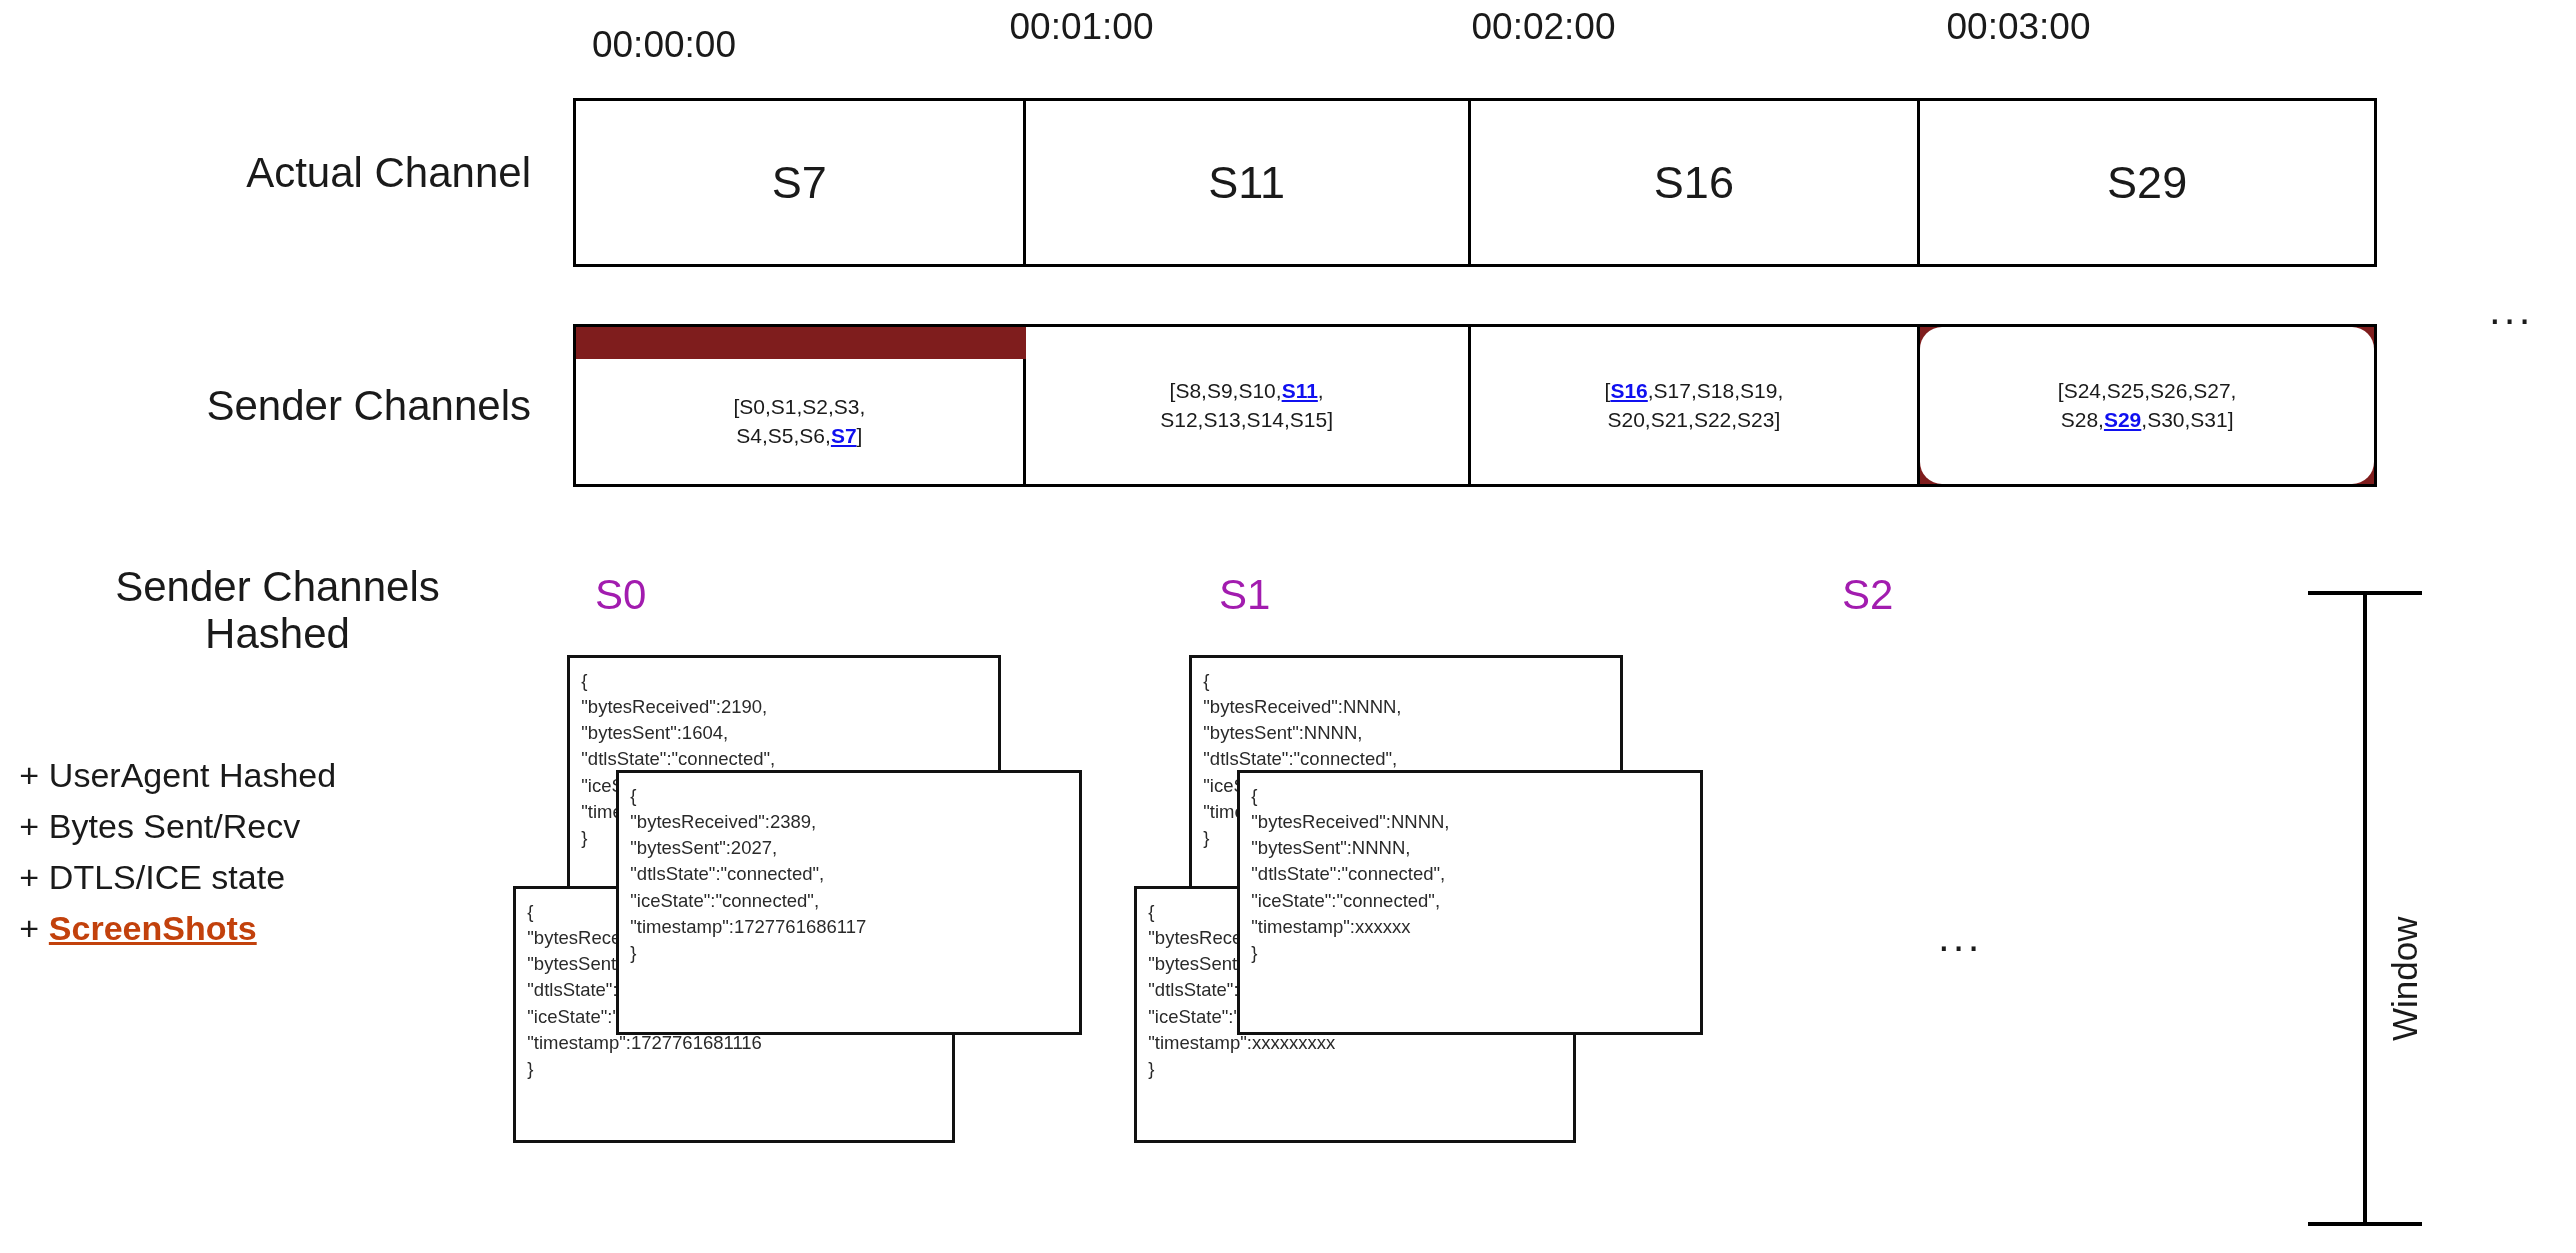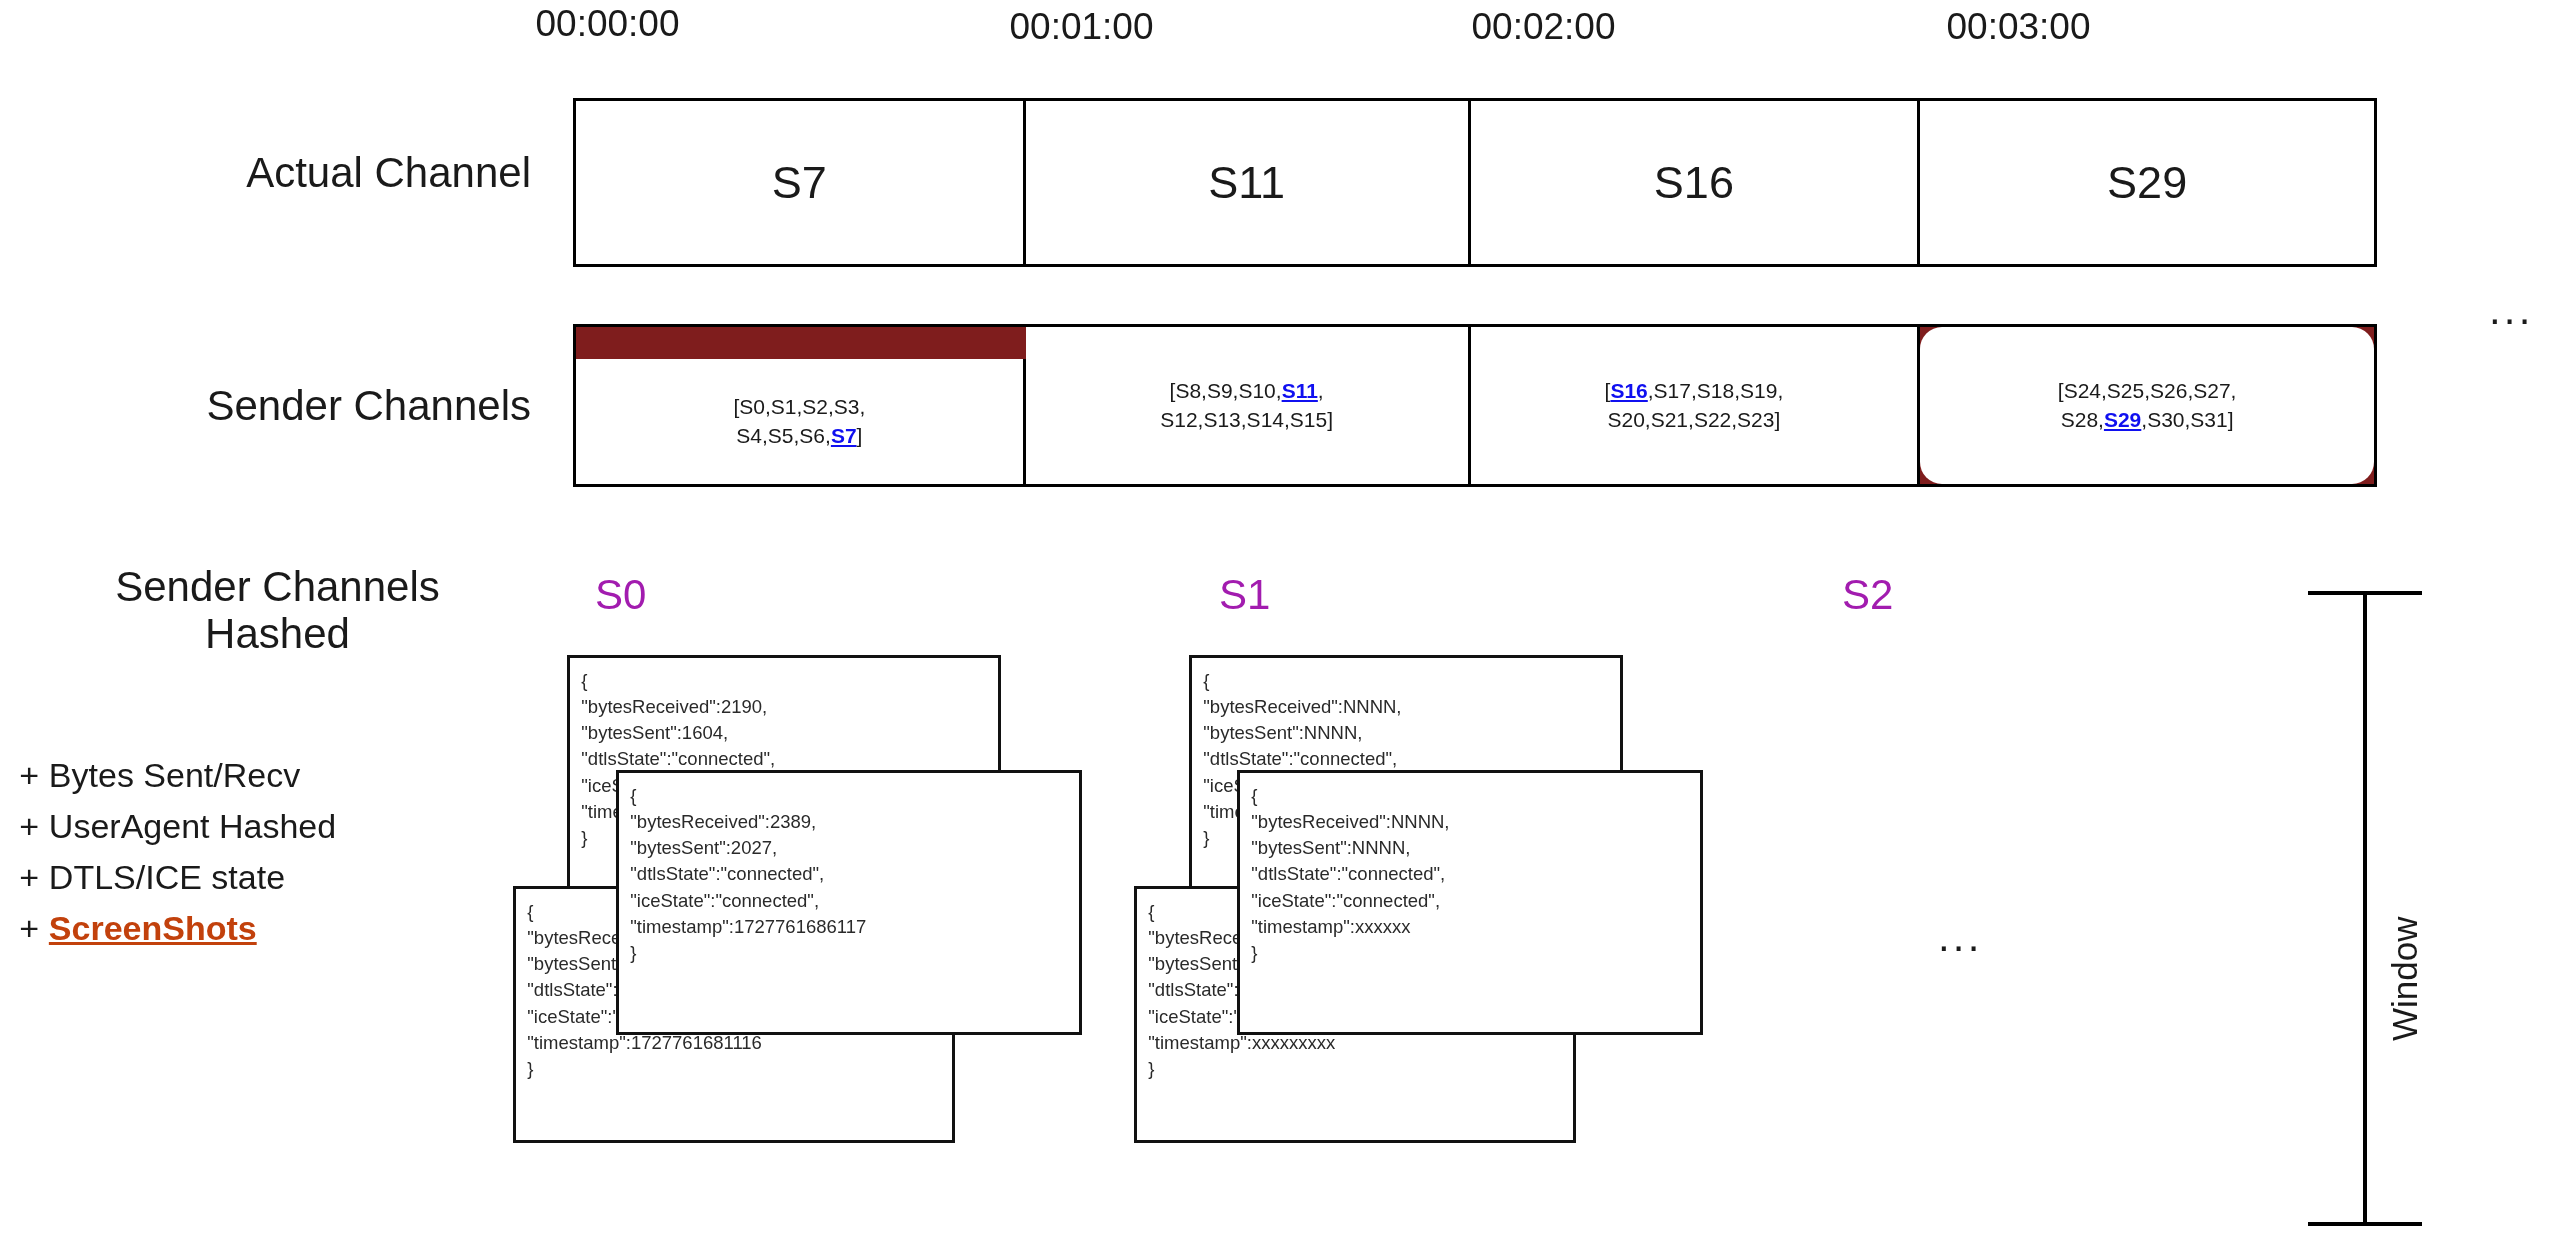--- a/index.html
+++ b/index.html
@@ -145,21 +145,21 @@
     white-space: nowrap;
     transform: rotate(-90deg);
     transform-origin: left top;
   }
 </style>
 </head>
 <body>
 
 <div id="canvas">
 
-  <div class="abs time-tick" style="left:479px; top:3px; width:257px;">00:00:00</div>
+  <div class="abs time-tick" style="left:479px; top:24px; width:257px;text-align:right;">00:00:00</div>
   <div class="abs time-tick" style="left:953px; top:6.4px; width:257px;">00:01:00</div>
   <div class="abs time-tick" style="left:1415px; top:6.4px; width:257px;">00:02:00</div>
   <div class="abs time-tick" style="left:1890px; top:6.4px; width:257px;">00:03:00</div>
 
   <div class="abs row-label" style="left:16px; top:149px; width:515px;">Actual Channel</div>
 
   <div class="abs table-row" style="left:573px; top:98px; width:1804px; height:169px;">
     <div class="cell actual-cell" style="width:451px;">S7</div>
     <div class="cell actual-cell" style="width:446px;">S11</div>
     <div class="cell actual-cell" style="width:451px;">S16</div>
@@ -201,24 +201,24 @@
 
   <div class="abs ellipsis" style="left:2489px; top:286px;">...</div>
 
   <div class="abs row-label-center" style="left:8px; top:563px; width:539px;">
     <div>Sender Channels</div>
     <div>Hashed</div>
   </div>
 
   <div class="abs bullet-list" style="left:19.3px; top:756px; width:531px;">
     <div class="bullet-row">
+      <span class="bullet-plus">+</span><span>UserAgent Hashed</span>
+    </div>
+    <div class="bullet-row">
       <span class="bullet-plus">+</span><span>Bytes Sent/Recv</span>
-    </div>
-    <div class="bullet-row">
-      <span class="bullet-plus">+</span><span>UserAgent Hashed</span>
     </div>
     <div class="bullet-row">
       <span class="bullet-plus">+</span><span>DTLS/ICE state</span>
     </div>
     <div class="bullet-row">
       <span class="bullet-plus">+</span><span class="red-underline">ScreenShots</span>
     </div>
   </div>
 
   <div class="abs group-label" style="left:595px; top:571px;">S0</div>

